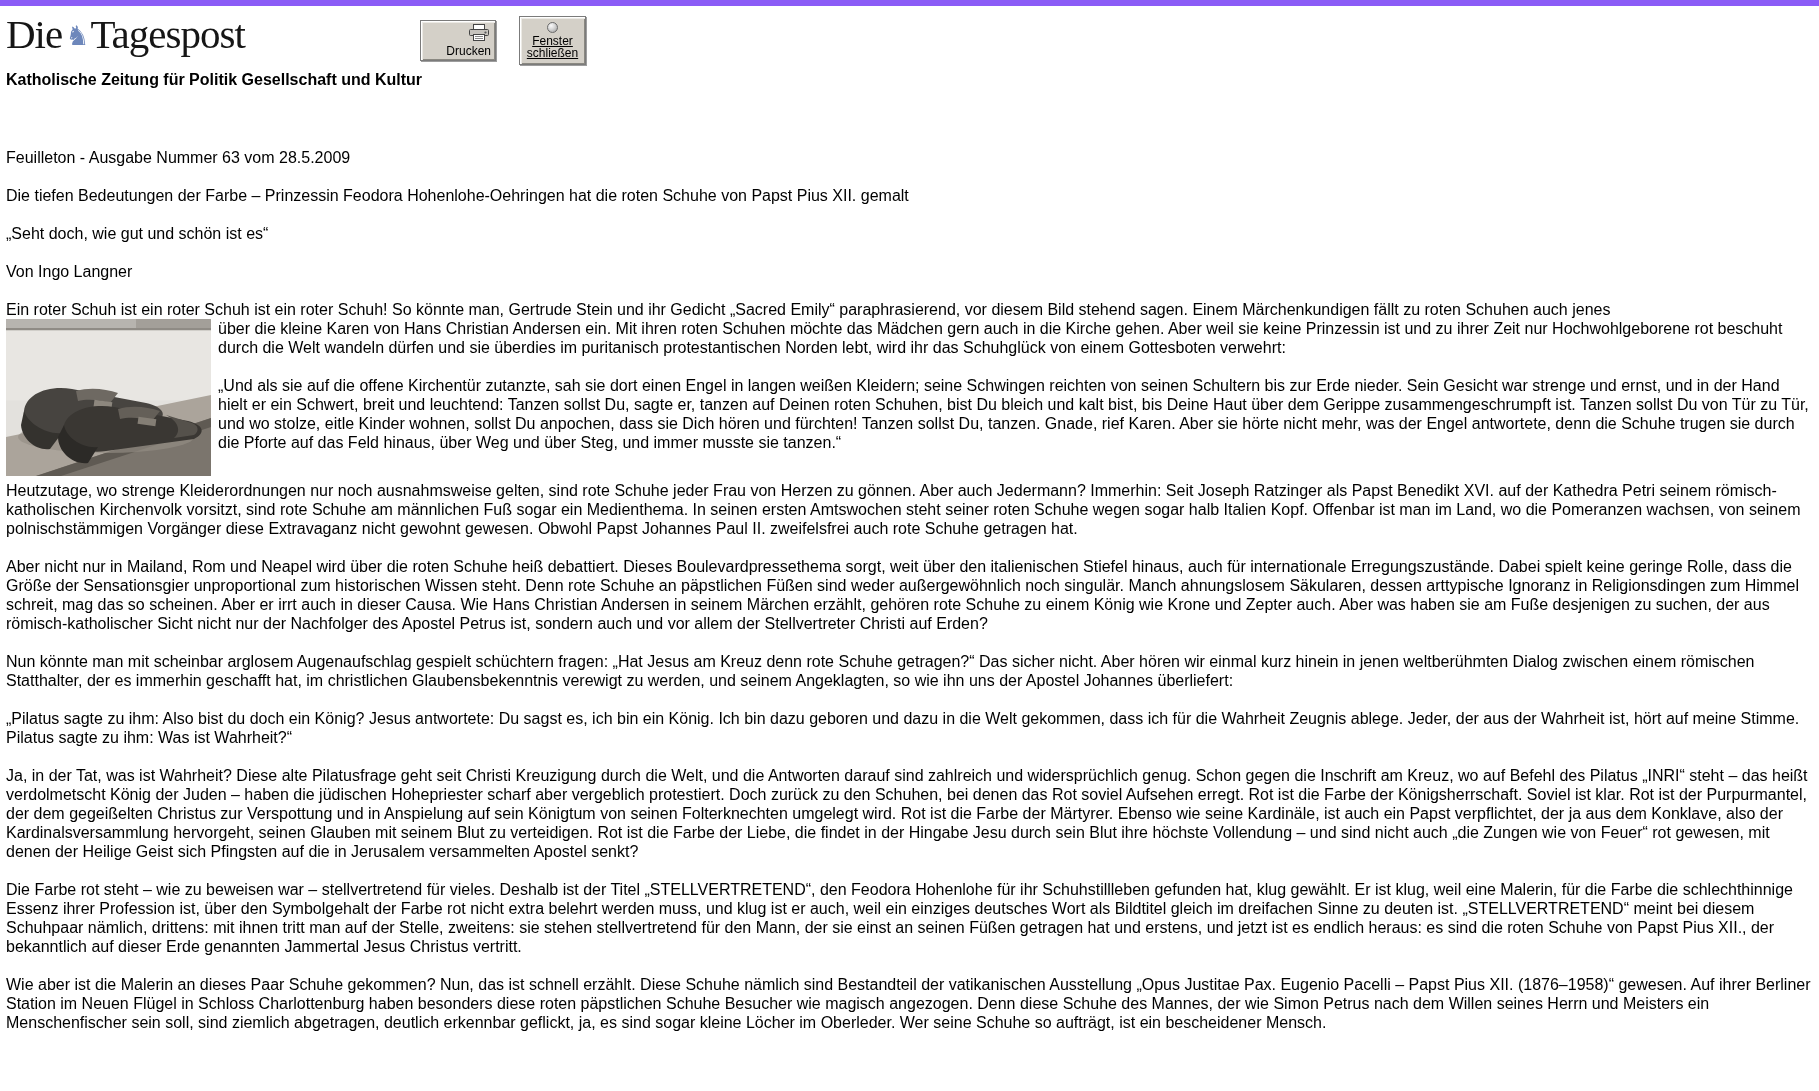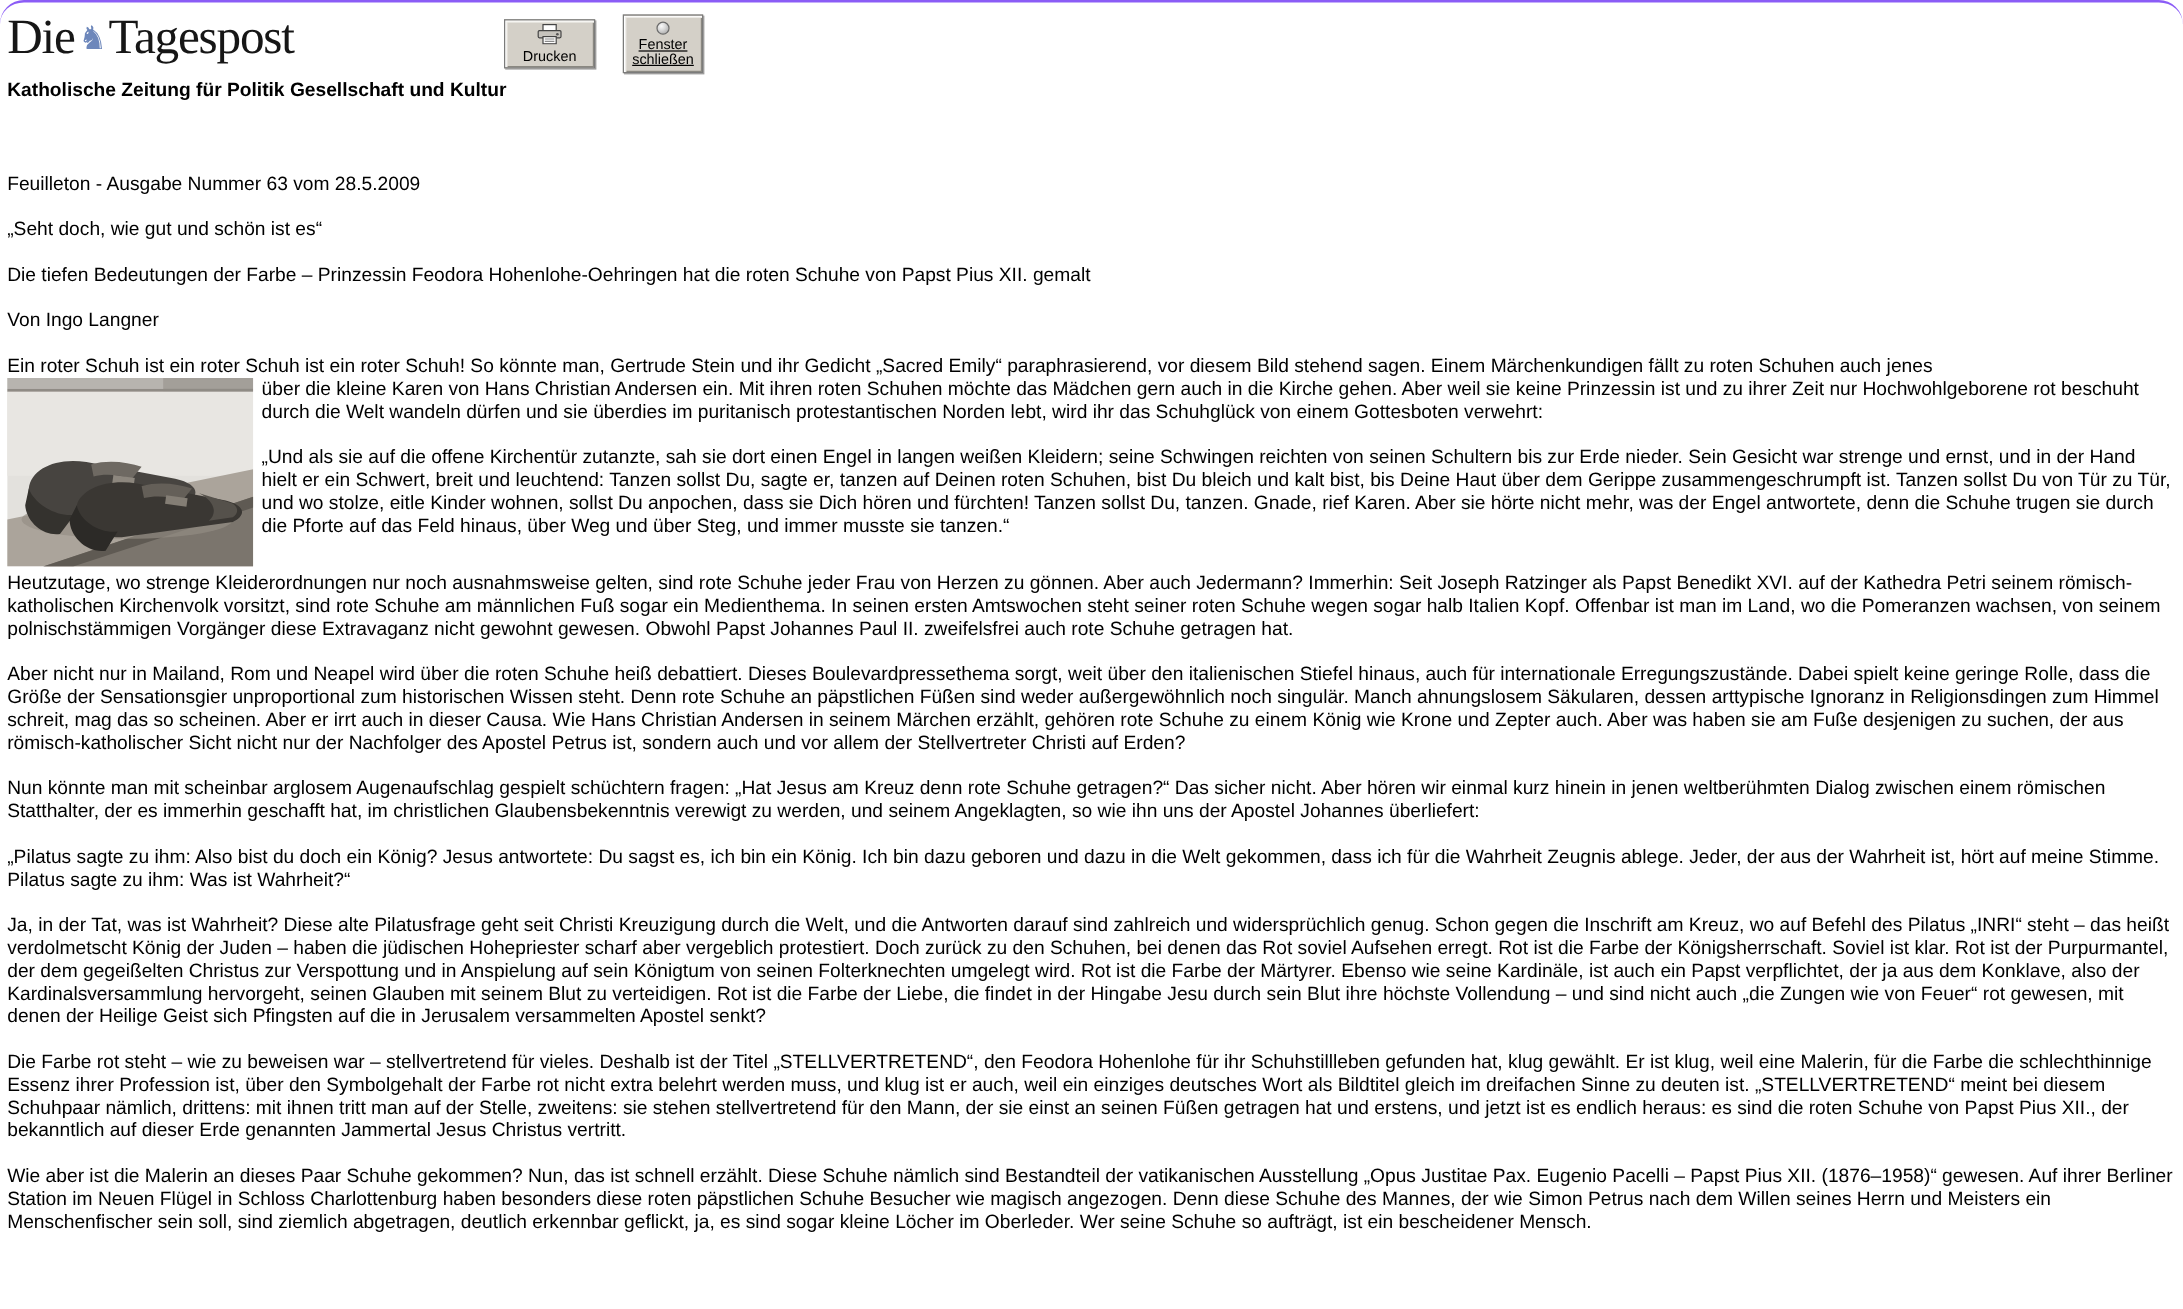--- a/index.html
+++ b/index.html
@@ -8,22 +8,21 @@
     font-family: "Liberation Sans", sans-serif;
     font-size: 16px;
     color: #000;
   }
   .page {
     position: relative;
     width: 1819px;
     height: 1091px;
     overflow: hidden;
     background: #fff;
-    border-top: 2px solid #8b5cf6;
-    border-radius: 20px;
+    border-top: 6px solid #8b5cf6;
   }
   
   .header { position: relative; padding: 8px 0 0 6px; }
   .masthead {
     font-family: "Liberation Serif", serif;
     font-size: 41px;
     line-height: 1.0;
     color: #161616;
     letter-spacing: -1px;
     white-space: nowrap;
@@ -53,21 +52,21 @@
     border: 1px solid #7b7b7b;
     box-shadow: inset 1px 1px 0 #ffffff, inset 2px 2px 0 #eceae5,
                 inset -1px -1px 0 #8a8881, 1px 1px 0 #9d9d9d;
     font-family: "Liberation Sans", sans-serif;
     font-size: 12px;
     line-height: 12px;
     color: #000;
     cursor: pointer;
     padding: 2px 4px;
   }
-  .btn-print { left: 420px; top: 14px; width: 76px; height: 41px; }
+  .btn-print { left: 420px; top: 14px; width: 76px; height: 41px; align-items: flex-end; }
   .btn-close { left: 519px; top: 10px; width: 67px; height: 49px; text-decoration: underline; }
   .btn95 .ico { margin-bottom: 2px; }
   .orb {
     width: 11px; height: 11px; border-radius: 50%;
     border: 1px solid #6b6b6b;
     background: radial-gradient(circle at 35% 30%, #fafafa 0%, #d9d9d9 40%, #9b9b9b 100%);
     display: inline-block;
   }
   
   .content { padding: 0 7px 0 6px; margin-top: 12px; }
@@ -110,22 +109,22 @@
 
     <div class="btn95 btn-close">
       <span class="ico orb"></span>
       <span>Fenster</span>
       <span>schließen</span>
     </div>
   </div>
 
   <div class="content">
     <p class="meta">Feuilleton - Ausgabe Nummer 63 vom 28.5.2009</p>
+    <p>Die tiefen Bedeutungen der Farbe – Prinzessin Feodora Hohenlohe-Oehringen hat die roten Schuhe von Papst Pius XII. gemalt</p>
     <p>„Seht doch, wie gut und schön ist es“</p>
-    <p>Die tiefen Bedeutungen der Farbe – Prinzessin Feodora Hohenlohe-Oehringen hat die roten Schuhe von Papst Pius XII. gemalt</p>
     <p>Von Ingo Langner</p>
 
     <p class="lead-line">Ein roter Schuh ist ein roter Schuh ist ein roter Schuh! So könnte man, Gertrude Stein und ihr Gedicht „Sacred Emily“ paraphrasierend, vor diesem Bild stehend sagen. Einem Märchenkundigen fällt zu roten Schuhen auch jenes</p>
 
     <div class="shoe-float">
       <svg width="205" height="157" viewBox="0 0 205 157">
         <rect width="205" height="157" fill="#e3e1dd"></rect>
         <rect width="205" height="9" fill="#b7b4af"></rect>
         <rect x="130" width="75" height="11" fill="#a39f99"></rect>
         <rect y="9" width="205" height="2.5" fill="#8f8b85"></rect>

